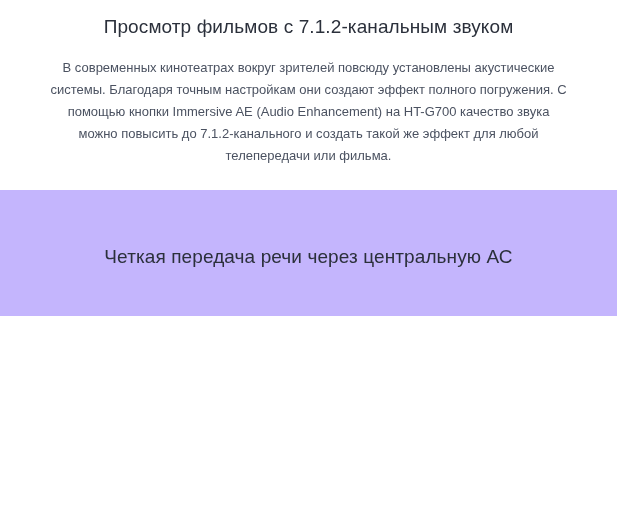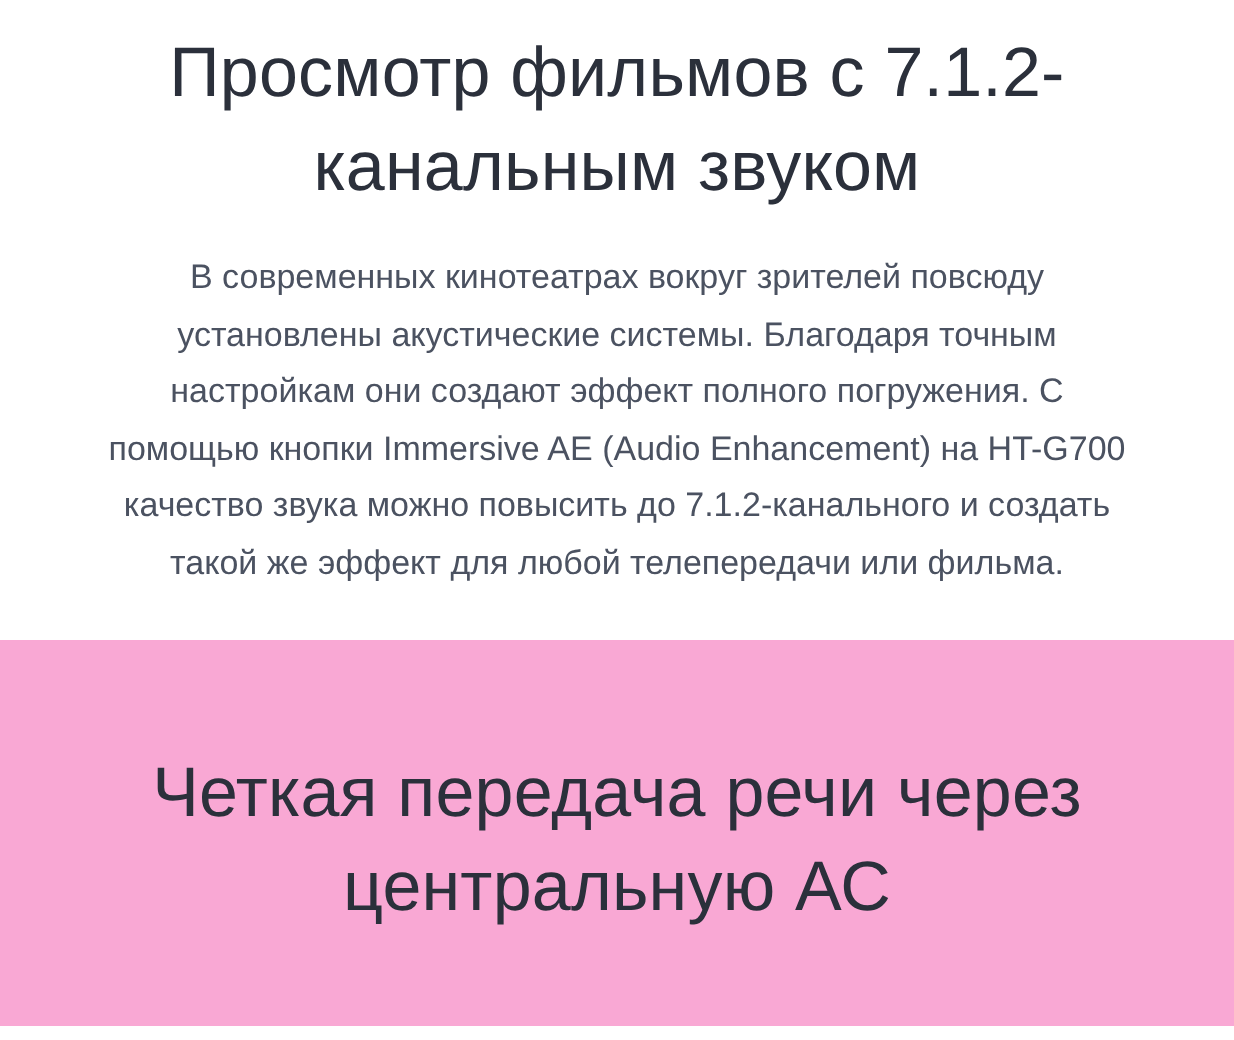--- a/index.html
+++ b/index.html
@@ -21,34 +21,34 @@
   }
   .section {
     width: 100%;
     box-sizing: border-box;
   }
   .section-one {
     background: #ffffff;
     padding: 14px 28px 24px 28px;
   }
   .section-two {
-    background: #f9a8d4;
+    background: #c4b5fd;
     padding: 54px 28px 20px 28px;
   }
   .heading {
-    font-size: 35px;
+    font-size: 19px;
     line-height: 1.33;
     font-weight: 400;
     text-align: center;
     color: #2b303b;
     margin: 0 0 18px 0;
     letter-spacing: 0.1px;
   }
   .body-text {
-    font-size: 17px;
+    font-size: 13px;
     line-height: 1.68;
     text-align: center;
     color: #4b5261;
     margin: 0 auto;
     max-width: 520px;
   }
   .section-two .heading {
     margin-bottom: 26px;
   }
   .section-two .body-text {

